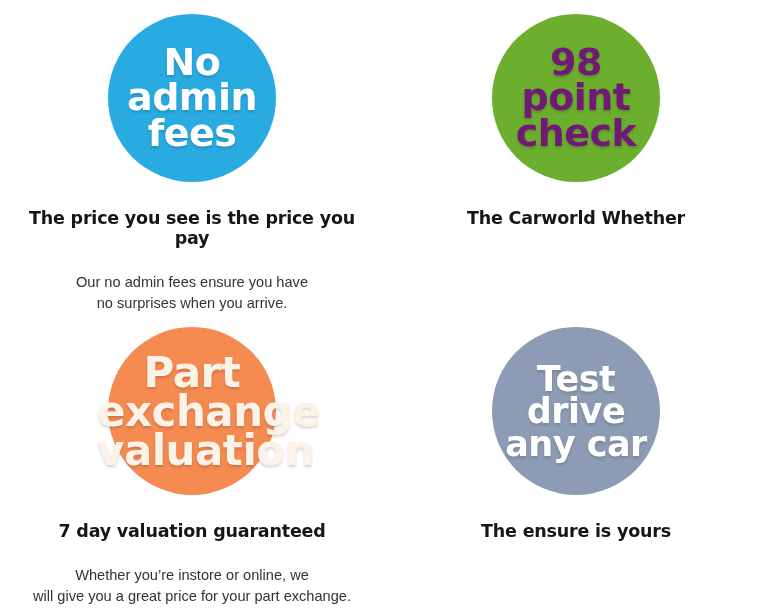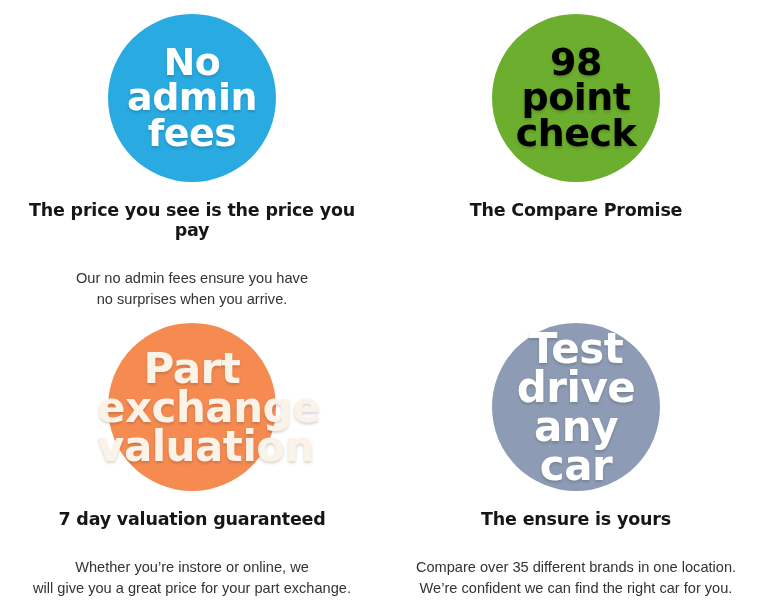--- a/index.html
+++ b/index.html
@@ -61,40 +61,40 @@
     white-space: pre-line;
     position: relative;
     z-index: 2;
     padding: 0 2px;
   }
 
   
   .card-no-admin .badge-text { font-size: 38px; }
   .card-98-point .badge-text { font-size: 38px; }
   .card-part-exchange .badge-text { font-size: 42px; width: 190px; }
-  .card-test-drive .badge-text { font-size: 42px; }
+  .card-test-drive .badge-text { font-size: 35px; }
 
   .card-heading {
     font-family: "DejaVu Sans", sans-serif;
     font-weight: bold;
     font-size: 17.5px;
     color: #161616;
     text-align: center;
     letter-spacing: -0.2px;
-    margin: 4px;
+    margin: 12px;
     padding: 0 8px;
   }
 
   .card-body {
     font-family: "Liberation Sans", sans-serif;
     font-size: 14.6px;
     color: #333333;
     text-align: center;
     line-height: 1.42;
-    margin: 24px 0 0 0;
+    margin: 12px 0 0 0;
     padding: 0 6px;
     white-space: pre-line;
   }
 
   
   .row-2 .badge-wrap { height: 196px; }
 </style>
 </head>
 <body>
 
@@ -109,26 +109,26 @@
       </div>
     </div>
     <h3 class="card-heading">The price you see is the price you pay</h3>
     <p class="card-body">Our no admin fees ensure you have
 no surprises when you arrive.</p>
   </div>
 
   <div class="benefit-card card-98-point">
     <div class="badge-wrap">
       <div class="badge-circle" style="background:#6cae2d">
-        <div class="badge-text" style="color:#000000">98
+        <div class="badge-text" style="color:#701a75">98
 point
 check</div>
       </div>
     </div>
-    <h3 class="card-heading">The Compare Promise</h3>
+    <h3 class="card-heading">The Carworld Whether</h3>
   </div>
 
   <div class="benefit-card card-part-exchange row-2">
     <div class="badge-wrap">
       <div class="badge-circle" style="background:#f58b51">
         <div class="badge-text" style="color:#fbf2e8">Part
 exchange
 valuation</div>
       </div>
     </div>
@@ -139,17 +139,15 @@
 
   <div class="benefit-card card-test-drive row-2">
     <div class="badge-wrap">
       <div class="badge-circle" style="background:#8d9cb4">
         <div class="badge-text" style="color:#ffffff">Test
 drive
 any car</div>
       </div>
     </div>
     <h3 class="card-heading">The ensure is yours</h3>
-    <p class="card-body">Compare over 35 different brands in one location.
-We’re confident we can find the right car for you.</p>
   </div>
 
 </div>
 
 </body></html>

